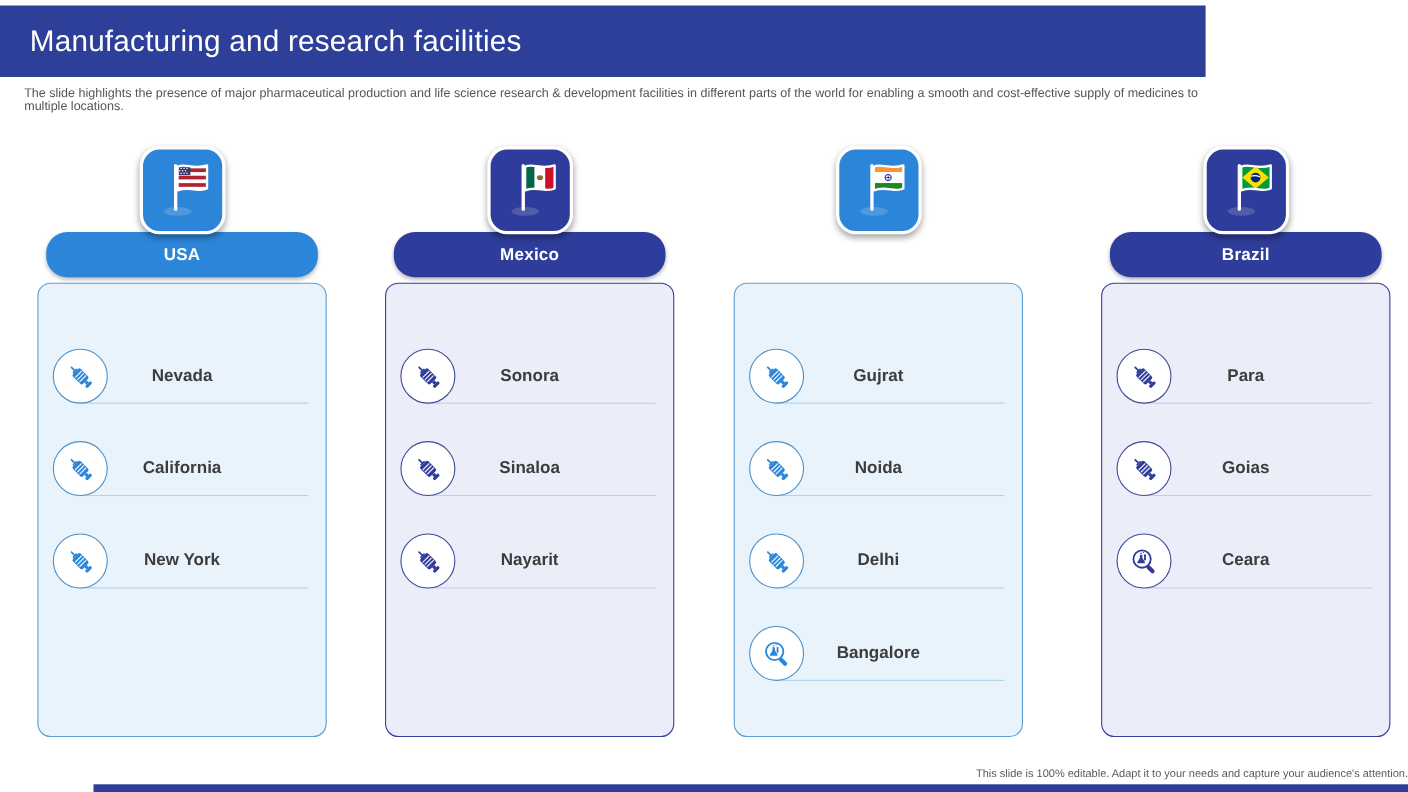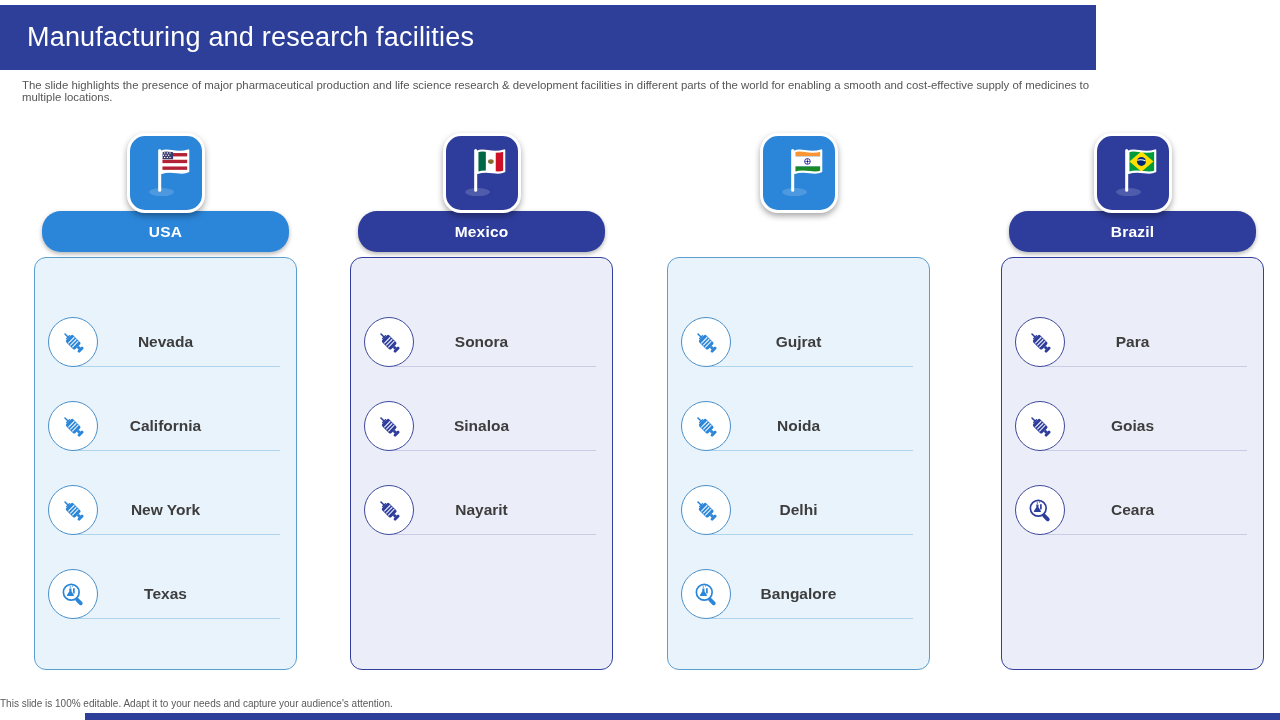--- a/index.html
+++ b/index.html
@@ -42,21 +42,21 @@
     position:absolute;left:13px;top:50%;margin-top:-25px;width:50px;height:50px;border-radius:50%;
     background:#ffffff;border:1px solid var(--circle-border);box-sizing:border-box;
     display:flex;align-items:center;justify-content:center;z-index:2;color:var(--accent);
   }
   .loc-icon{display:flex;}
   .row-line{position:absolute;left:36px;right:16px;bottom:17px;height:1px;background:var(--line);}
   .loc-label{
     position:absolute;inset:0;display:flex;align-items:center;justify-content:center;
     font-size:15.5px;font-weight:700;color:#3d3d3d;
   }
-  .footer{position:absolute;top:698px;left:0;width:1280px;text-align:left;font-size:10px;color:#5a5a5a;}
+  .footer{position:absolute;top:698px;left:0;width:1280px;text-align:right;font-size:10px;color:#5a5a5a;}
   .bottom-bar{position:absolute;left:85px;right:0;bottom:0;height:7px;background:#2e3f9a;}
 </style>
 </head>
 <body>
 
 <div class="banner">
   <div class="title">Manufacturing and research facilities</div>
 </div>
 
 <div class="subtitle">The slide highlights the presence of major pharmaceutical production and life science research &amp; development facilities in different parts of the world for enabling a smooth and cost-effective supply of medicines to multiple locations.</div>
@@ -162,36 +162,20 @@
                     <line x1="11.7" y1="8.2" x2="11.7" y2="15.8" stroke="#fff" stroke-width="1" opacity="0.9"></line>
                     <line x1="14.2" y1="8.2" x2="14.2" y2="15.8" stroke="#fff" stroke-width="1" opacity="0.9"></line>
                     <rect x="17.3" y="10.7" width="2.6" height="2.6"></rect>
                     <rect x="19.6" y="8.9" width="2.6" height="6.2" rx="1.1"></rect>
                   </g>
                 </svg>
               </span>
     </div>
     <div class="loc-label">New York</div>
   </div>
-          <div class="row">
-    <div class="row-line"></div>
-    <div class="icon-circle">
-      <span class="loc-icon">
-                <svg viewBox="0 0 24 24" width="27" height="27">
-                  <circle cx="10" cy="10" r="7" fill="#fff" stroke="currentColor" stroke-width="1.5"></circle>
-                  <rect x="15.2" y="14.2" width="8" height="3.4" rx="1.7" transform="rotate(45 15.2 14.2)" fill="currentColor"></rect>
-                  <path d="M8.2 6.6 h2 v2.4 l2.1 3.5 q0.5 0.9 -0.55 0.9 h-5 q-1.05 0 -0.55 -0.9 l2.1 -3.5 Z" fill="currentColor"></path>
-                  <rect x="11.6" y="6.2" width="1.5" height="5" rx="0.75" fill="currentColor"></rect>
-                  <circle cx="9.2" cy="5.3" r="0.6" fill="currentColor"></circle>
-                  <circle cx="11.2" cy="4.5" r="0.5" fill="currentColor"></circle>
-                </svg>
-              </span>
-    </div>
-    <div class="loc-label">Texas</div>
-  </div>
         </div>
     </div>
   </div>
     <div class="column dark">
     <div class="flag-tile">
       <span class="flag">
           <svg viewBox="0 0 72 72" width="64" height="64">
             <ellipse cx="31" cy="57.5" rx="14" ry="4.5" fill="rgba(255,255,255,0.16)"></ellipse>
             <rect x="27.2" y="9" width="3.4" height="48" rx="1.7" fill="#fff"></rect>
             <defs>

